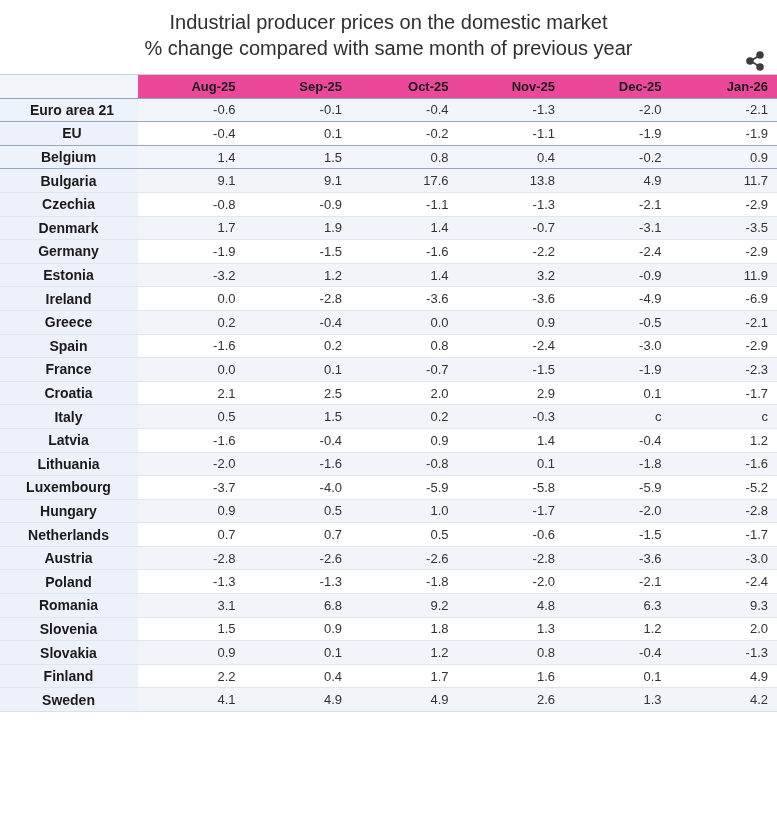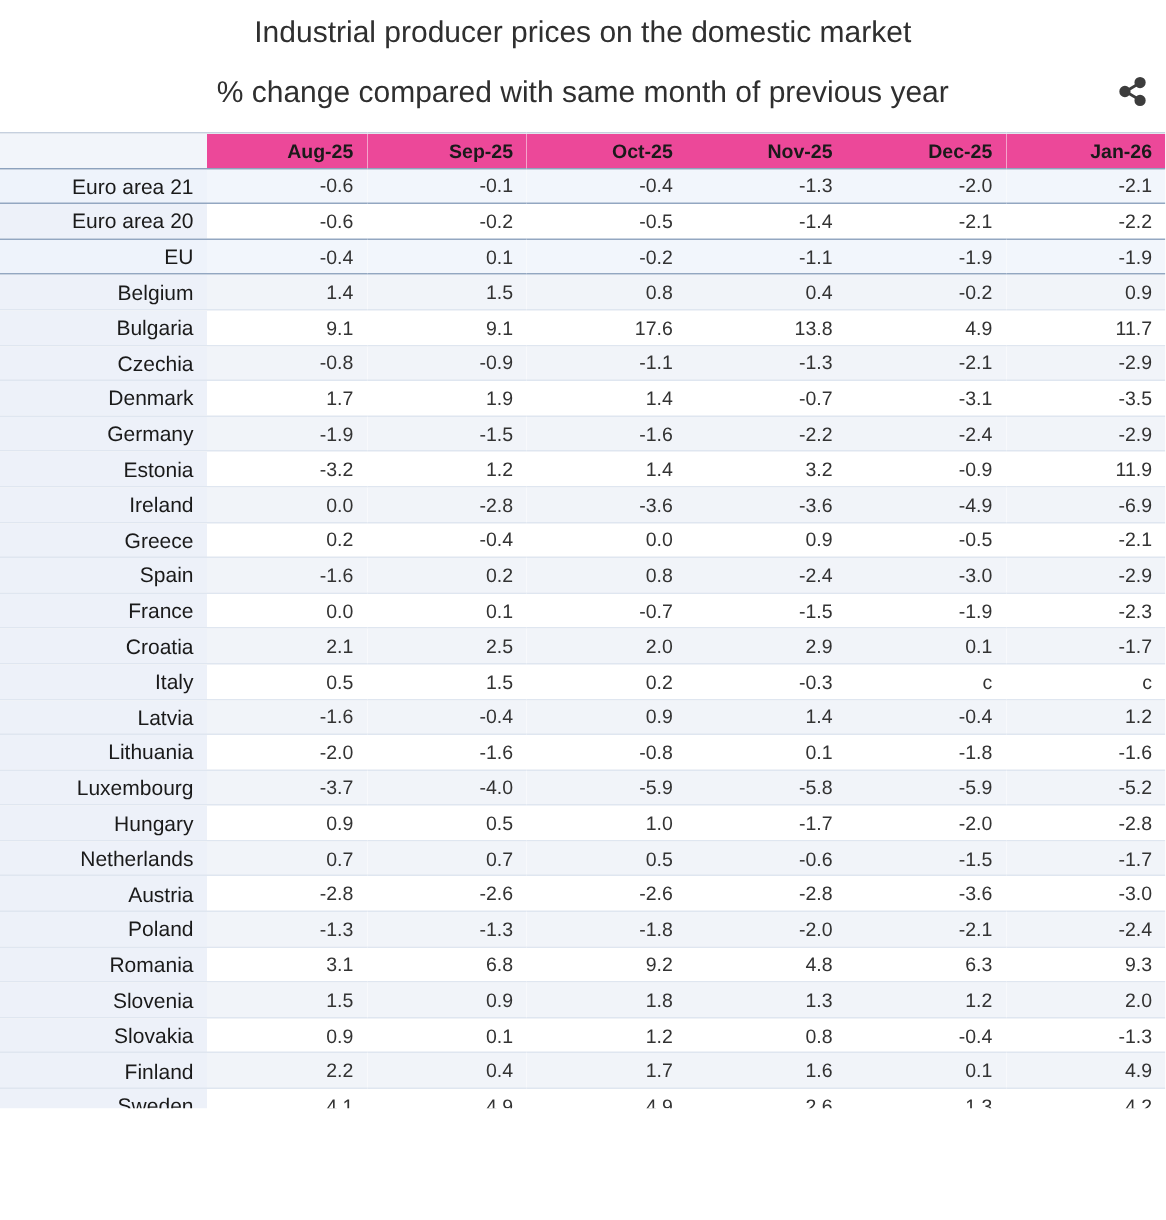--- a/index.html
+++ b/index.html
@@ -19,21 +19,20 @@
     text-align: center;
     color: #333333;
   }
   .title {
     padding-top: 9px;
     font-size: 20px;
     line-height: 26px;
     color: #2f2f2f;
   }
   .subtitle {
-    margin-top: 14px;
     font-size: 20px;
     line-height: 26px;
     color: #2f2f2f;
   }
   .share-btn {
     position: absolute;
     top: 50px;
     right: 10px;
     width: 24px;
     height: 24px;
@@ -72,23 +71,23 @@
   
   tbody tr:nth-child(2) td,
   tbody tr:nth-child(3) td,
   tbody tr:nth-child(4) td { border-top-color: #93a7c1; }
   
   tbody tr:nth-child(-n+3):nth-child(odd) td { background: #f2f6fc; }
   tbody tr:nth-child(n+4):nth-child(even) td { background: #f1f4f9; }
   
   tbody td.label {
     background: #edf1f9 !important;
-    text-align: right;
+    text-align: center;
     padding-left: 8px;
-    font-weight: normal;
+    font-weight: bold;
     font-size: 14px;
     color: #1a1a1a;
   }
   tbody tr:nth-child(-n+3):nth-child(odd) td.label { background: #eef3fb !important; }
   
   tbody tr:nth-child(-n+2) td.label { padding-left: 15px; }
 </style>
 </head>
 <body>
 
@@ -137,29 +136,20 @@
         <tr>
           <td class="label">Euro area 21</td>
           <td>-0.6</td>
           <td>-0.1</td>
           <td>-0.4</td>
           <td>-1.3</td>
           <td>-2.0</td>
           <td>-2.1</td>
         </tr>
         <tr>
-          <td class="label">Euro area 20</td>
-          <td>-0.6</td>
-          <td>-0.2</td>
-          <td>-0.5</td>
-          <td>-1.4</td>
-          <td>-2.1</td>
-          <td>-2.2</td>
-        </tr>
-        <tr>
           <td class="label">EU</td>
           <td>-0.4</td>
           <td>0.1</td>
           <td>-0.2</td>
           <td>-1.1</td>
           <td>-1.9</td>
           <td>-1.9</td>
         </tr>
         <tr>
           <td class="label">Belgium</td>

